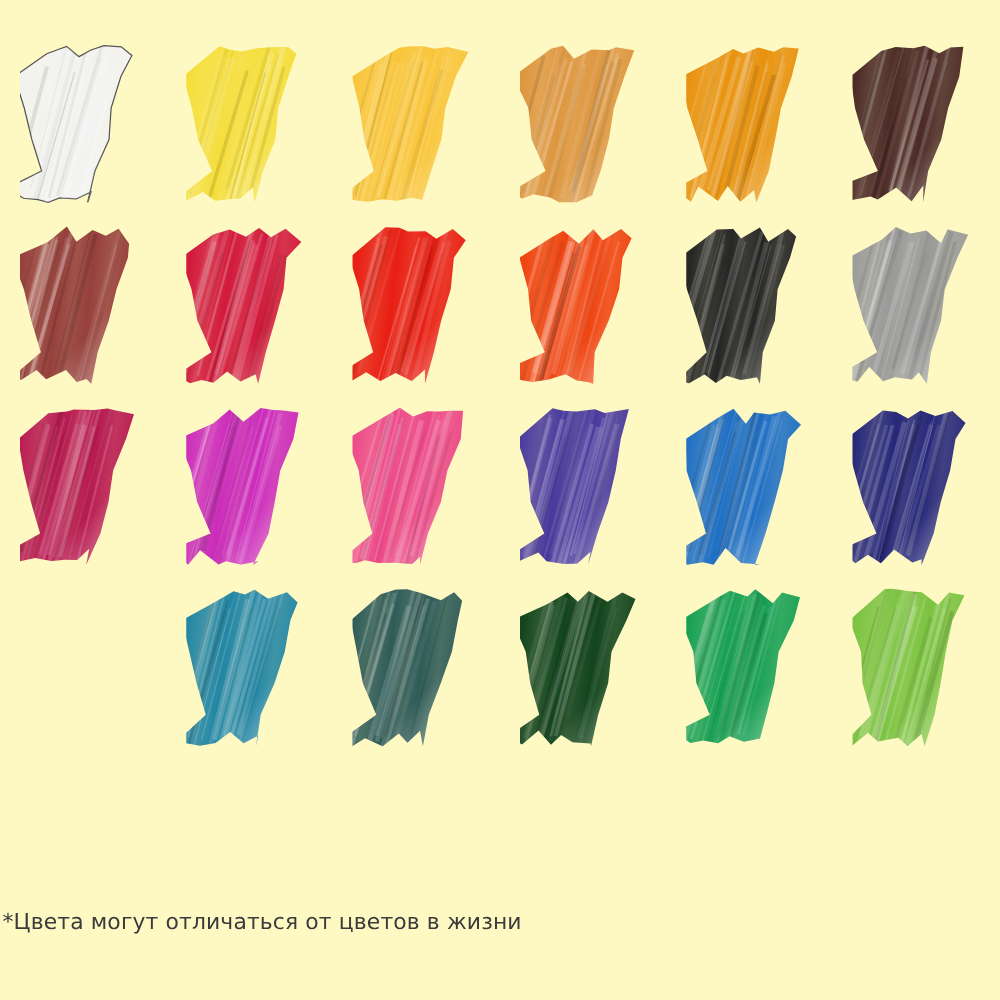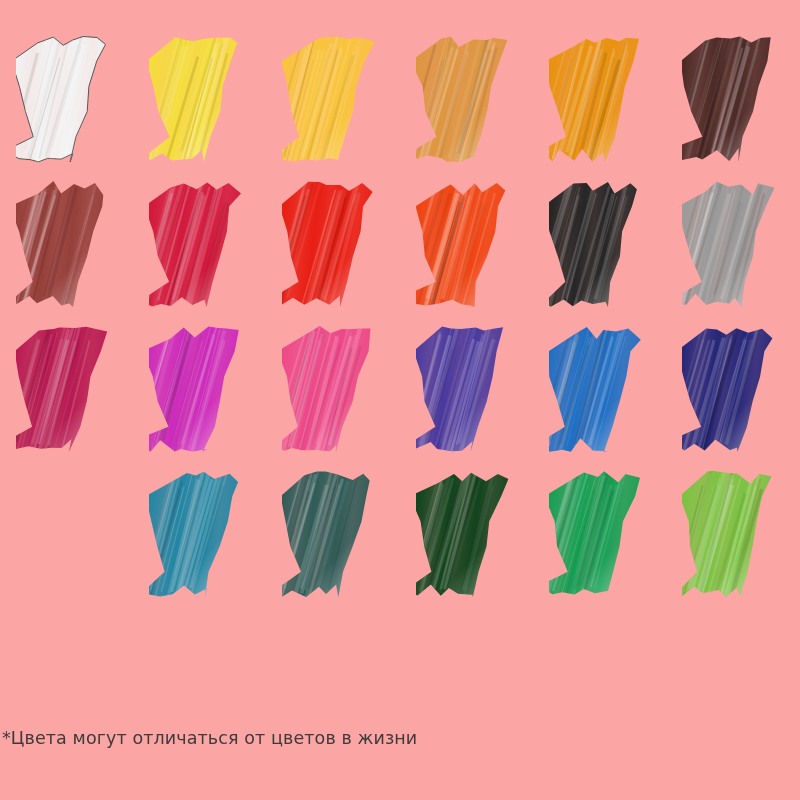--- a/index.html
+++ b/index.html
@@ -58,21 +58,21 @@
     font-size: 17.5px;
     color: #3b3b3b;
     letter-spacing: 0.1px;
     white-space: nowrap;
     font-family: "DejaVu Sans", "Liberation Sans", sans-serif;
   }
 </style>
 </head>
 <body>
 
-<div id="sheet" style="background: #fca5a5;">
+<div id="sheet" style="background: #fef9c3;">
   <div class="swatch-grid">
       <div class="swatch-row">
         <div class="swatch-cell">
           <div class="stroke-wrap">
             <svg class="stroke-svg" viewBox="0 0 104 138">
               <defs>
                 <linearGradient id="g1" x1="0" y1="0" x2="1" y2="0.15">
                   <stop offset="0%" stop-color="#f2f2f2" stop-opacity="0.92"></stop>
                   <stop offset="14%" stop-color="#f2f2f2" stop-opacity="1"></stop>
                   <stop offset="30%" stop-color="#f2f2f2" stop-opacity="0.86"></stop>

